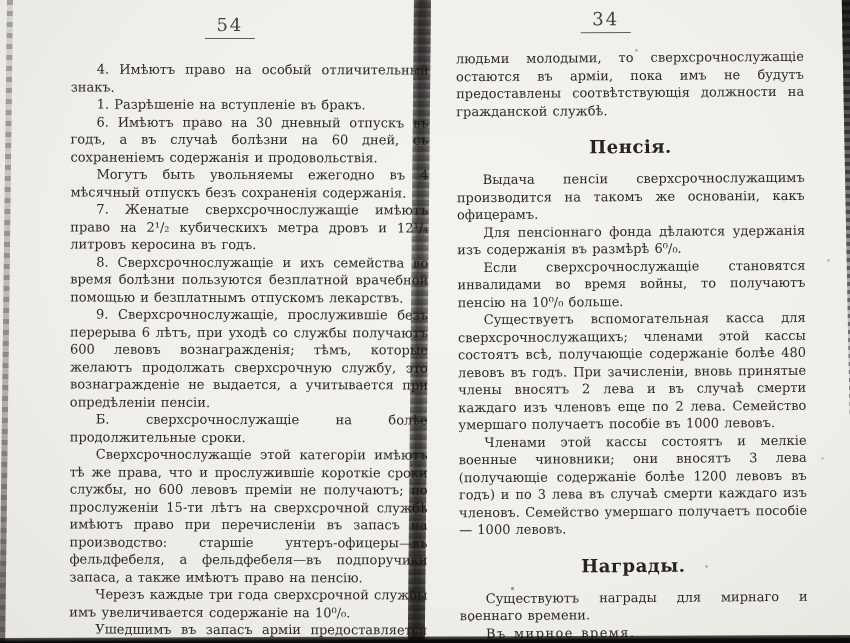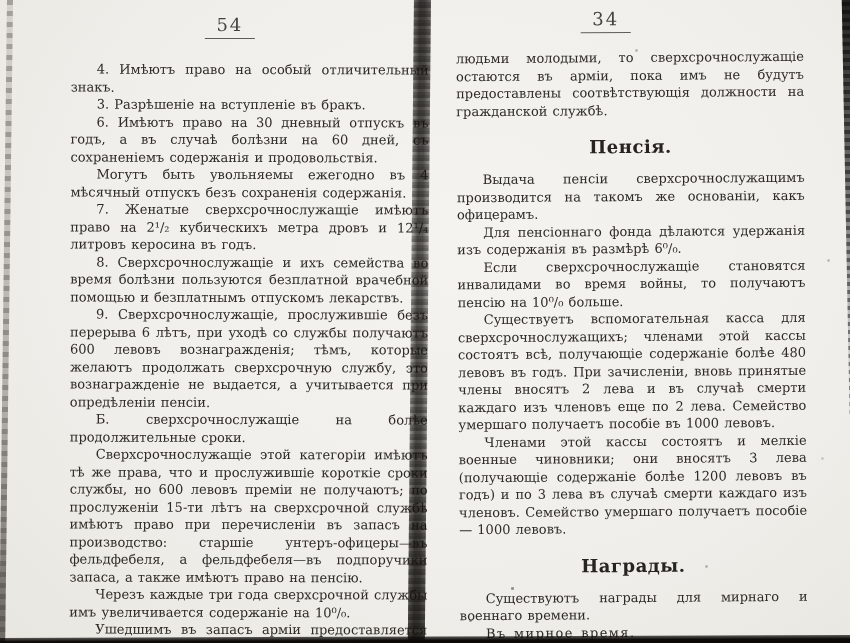--- a/index.html
+++ b/index.html
@@ -94,21 +94,21 @@
 </head>
 <body>
 
 <div class="scan">
 
   <div class="page left">
     <div class="pagenum-wrap">
       <span class="pagenum">54</span>
     </div>
     <p class="body">4. Имѣютъ право на особый отличительный знакъ.</p>
-    <p class="body">3. Разрѣшеніе на вступленіе въ бракъ.</p>
+    <p class="body">1. Разрѣшеніе на вступленіе въ бракъ.</p>
     <p class="body">6. Имѣютъ право на 30 дневный отпускъ въ годъ, а въ случаѣ болѣзни на 60 дней, съ сохраненіемъ содержанія и продовольствія.</p>
     <p class="body">Могутъ быть увольняемы ежегодно въ 4 мѣсячный отпускъ безъ сохраненія содержанія.</p>
     <p class="body">7. Женатые сверхсрочнослужащіе имѣютъ право на 2¹/₂ кубическихъ метра дровъ и 12¹/₄ литровъ керосина въ годъ.</p>
     <p class="body">8. Сверхсрочнослужащіе и ихъ семейства во время болѣзни пользуются безплатной врачебной помощью и безплатнымъ отпускомъ лекарствъ.</p>
     <p class="body">9. Сверхсрочнослужащіе, прослужившіе безъ перерыва 6 лѣтъ, при уходѣ со службы получаютъ 600 левовъ вознагражденія; тѣмъ, которые желаютъ продолжать сверхсрочную службу, это вознагражденіе не выдается, а учитывается при опредѣленіи пенсіи.</p>
     <p class="body">Б. сверхсрочнослужащіе на болѣе продолжительные сроки.</p>
     <p class="body">Сверхсрочнослужащіе этой категоріи имѣютъ тѣ же права, что и прослужившіе короткіе сроки службы, но 600 левовъ преміи не получаютъ; по прослуженіи 15-ти лѣтъ на сверхсрочной службѣ имѣютъ право при перечисленіи въ запасъ на производство: старшіе унтеръ-офицеры—въ фельдфебеля, а фельдфебеля—въ подпоручики запаса, а также имѣютъ право на пенсію.</p>
     <p class="body">Черезъ каждые три года сверхсрочной службы имъ увеличивается содержаніе на 10⁰/₀.</p>
     <p class="body">Ушедшимъ въ запасъ арміи предоставляется право на занятіе нѣкоторыхъ административныхъ должностей. Но такъ какъ эти должности бываютъ заняты обыкновенно</p>
   </div>

